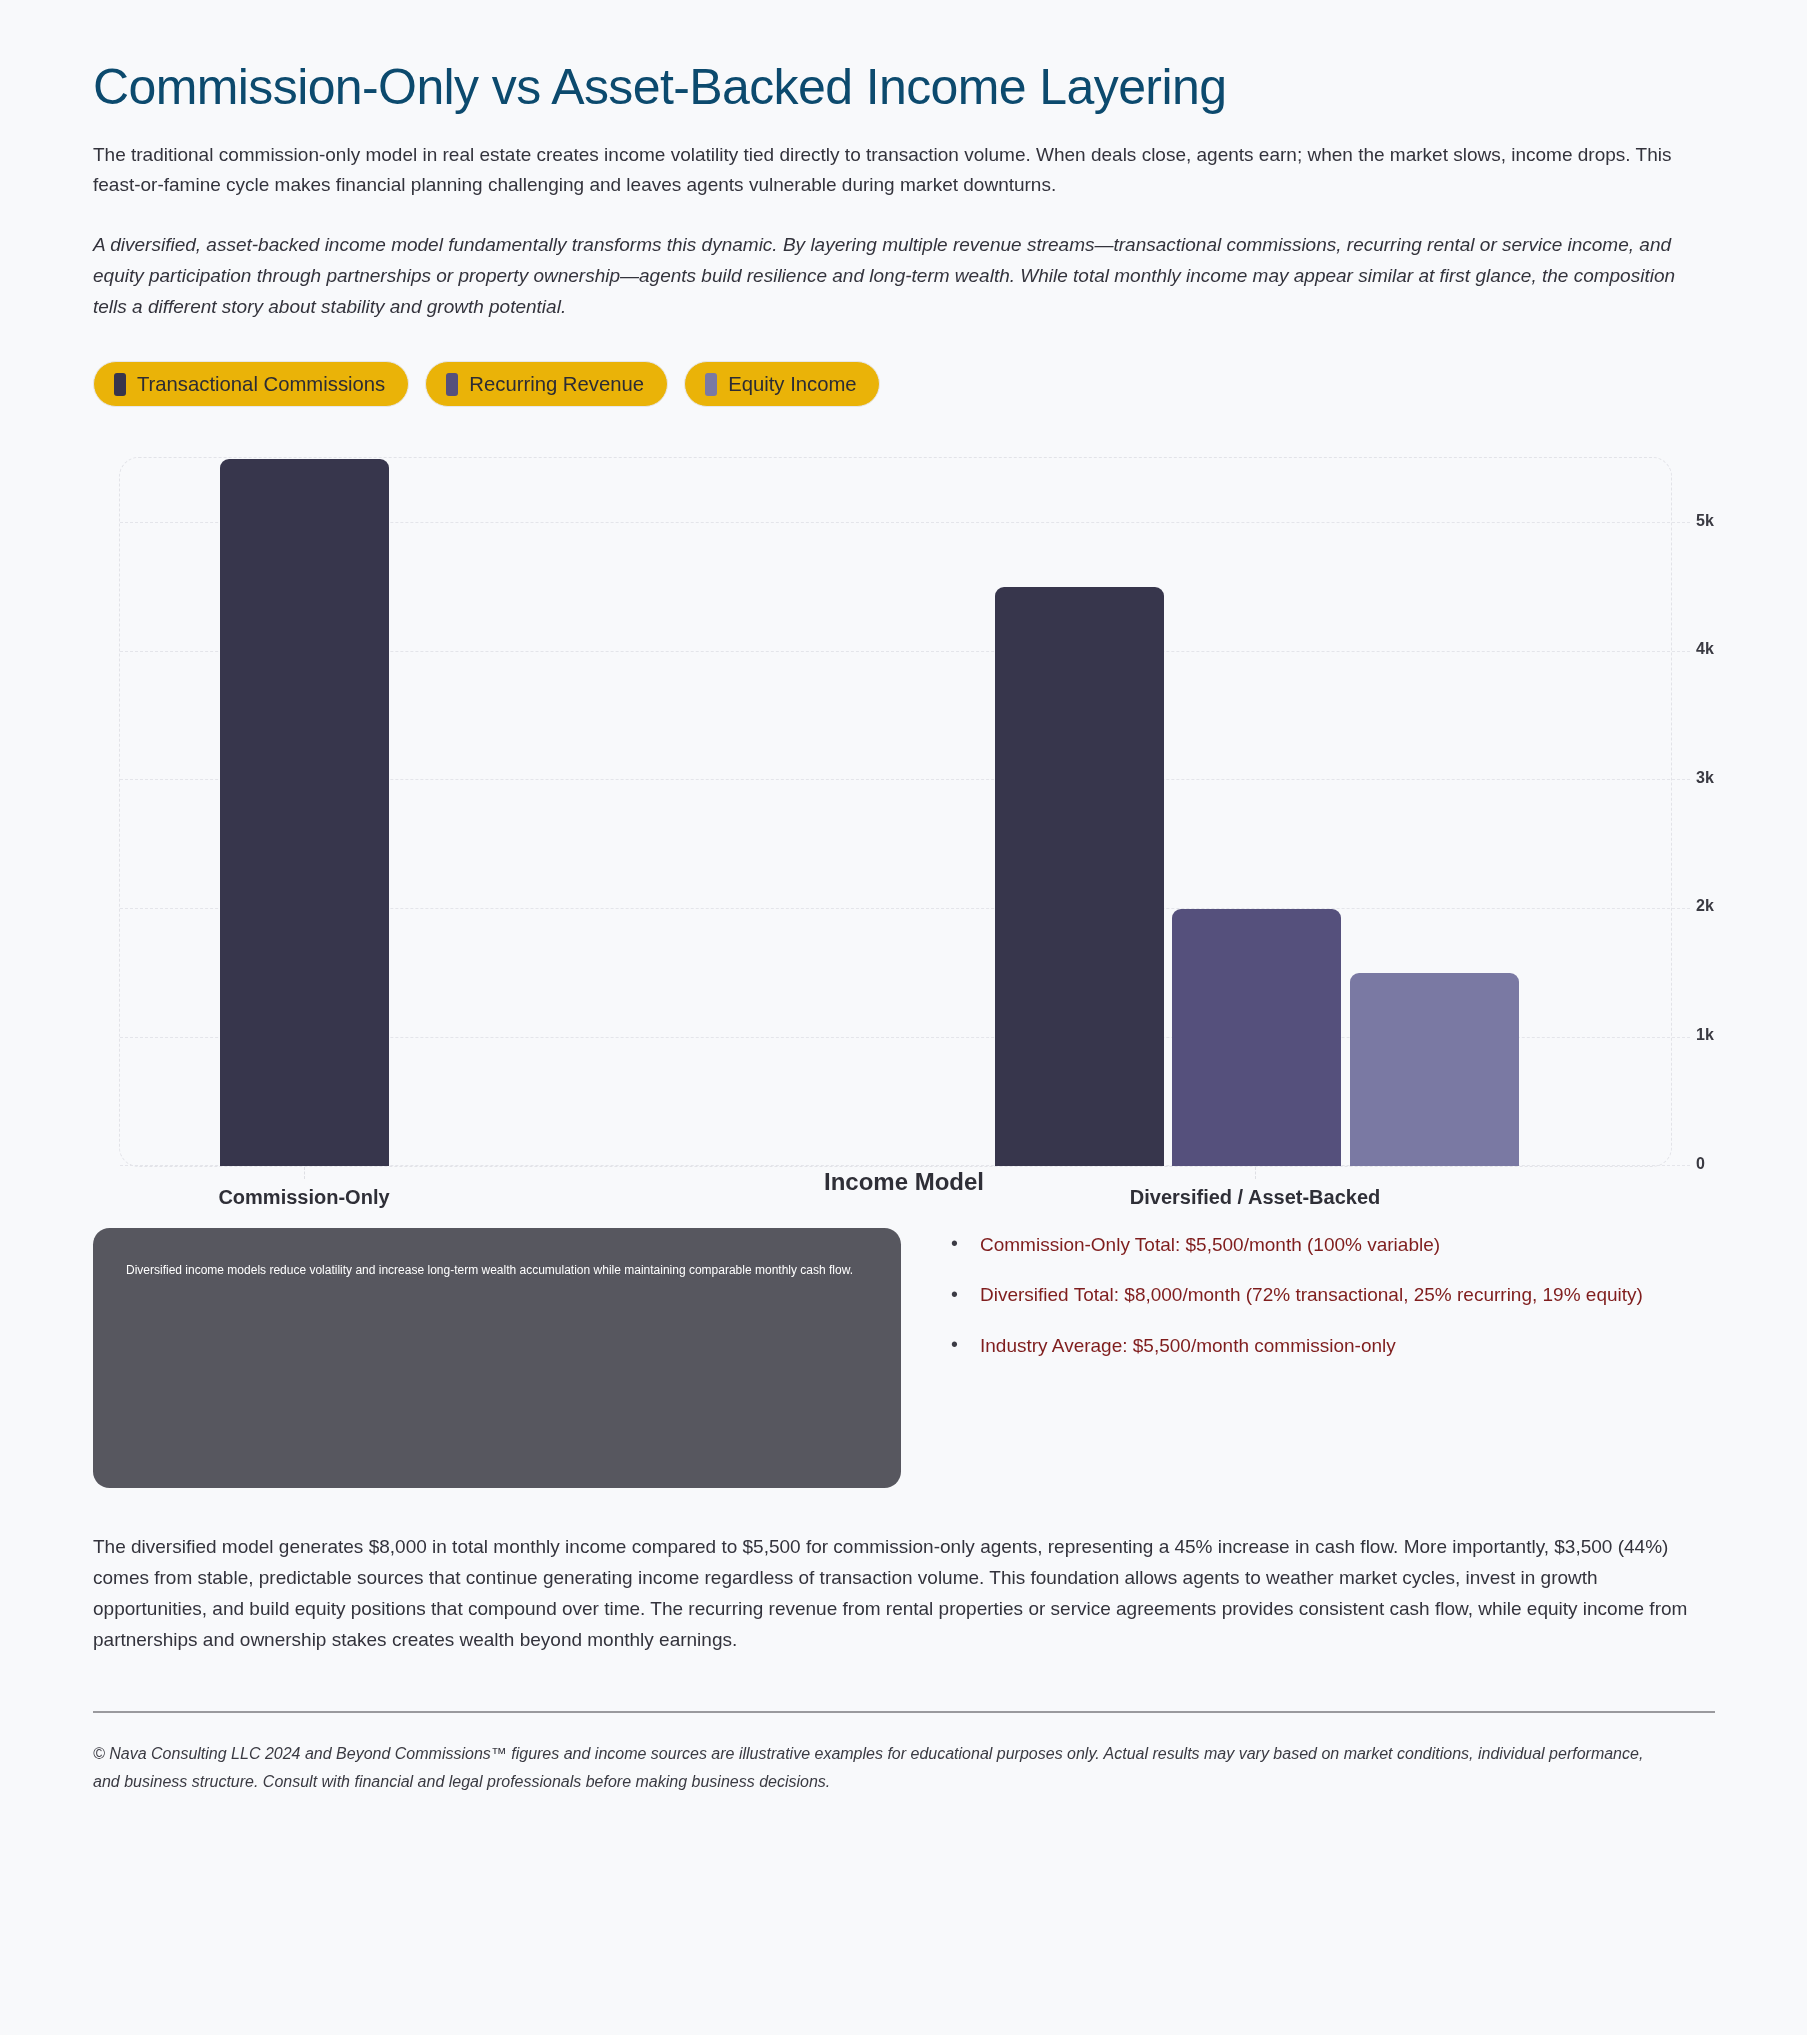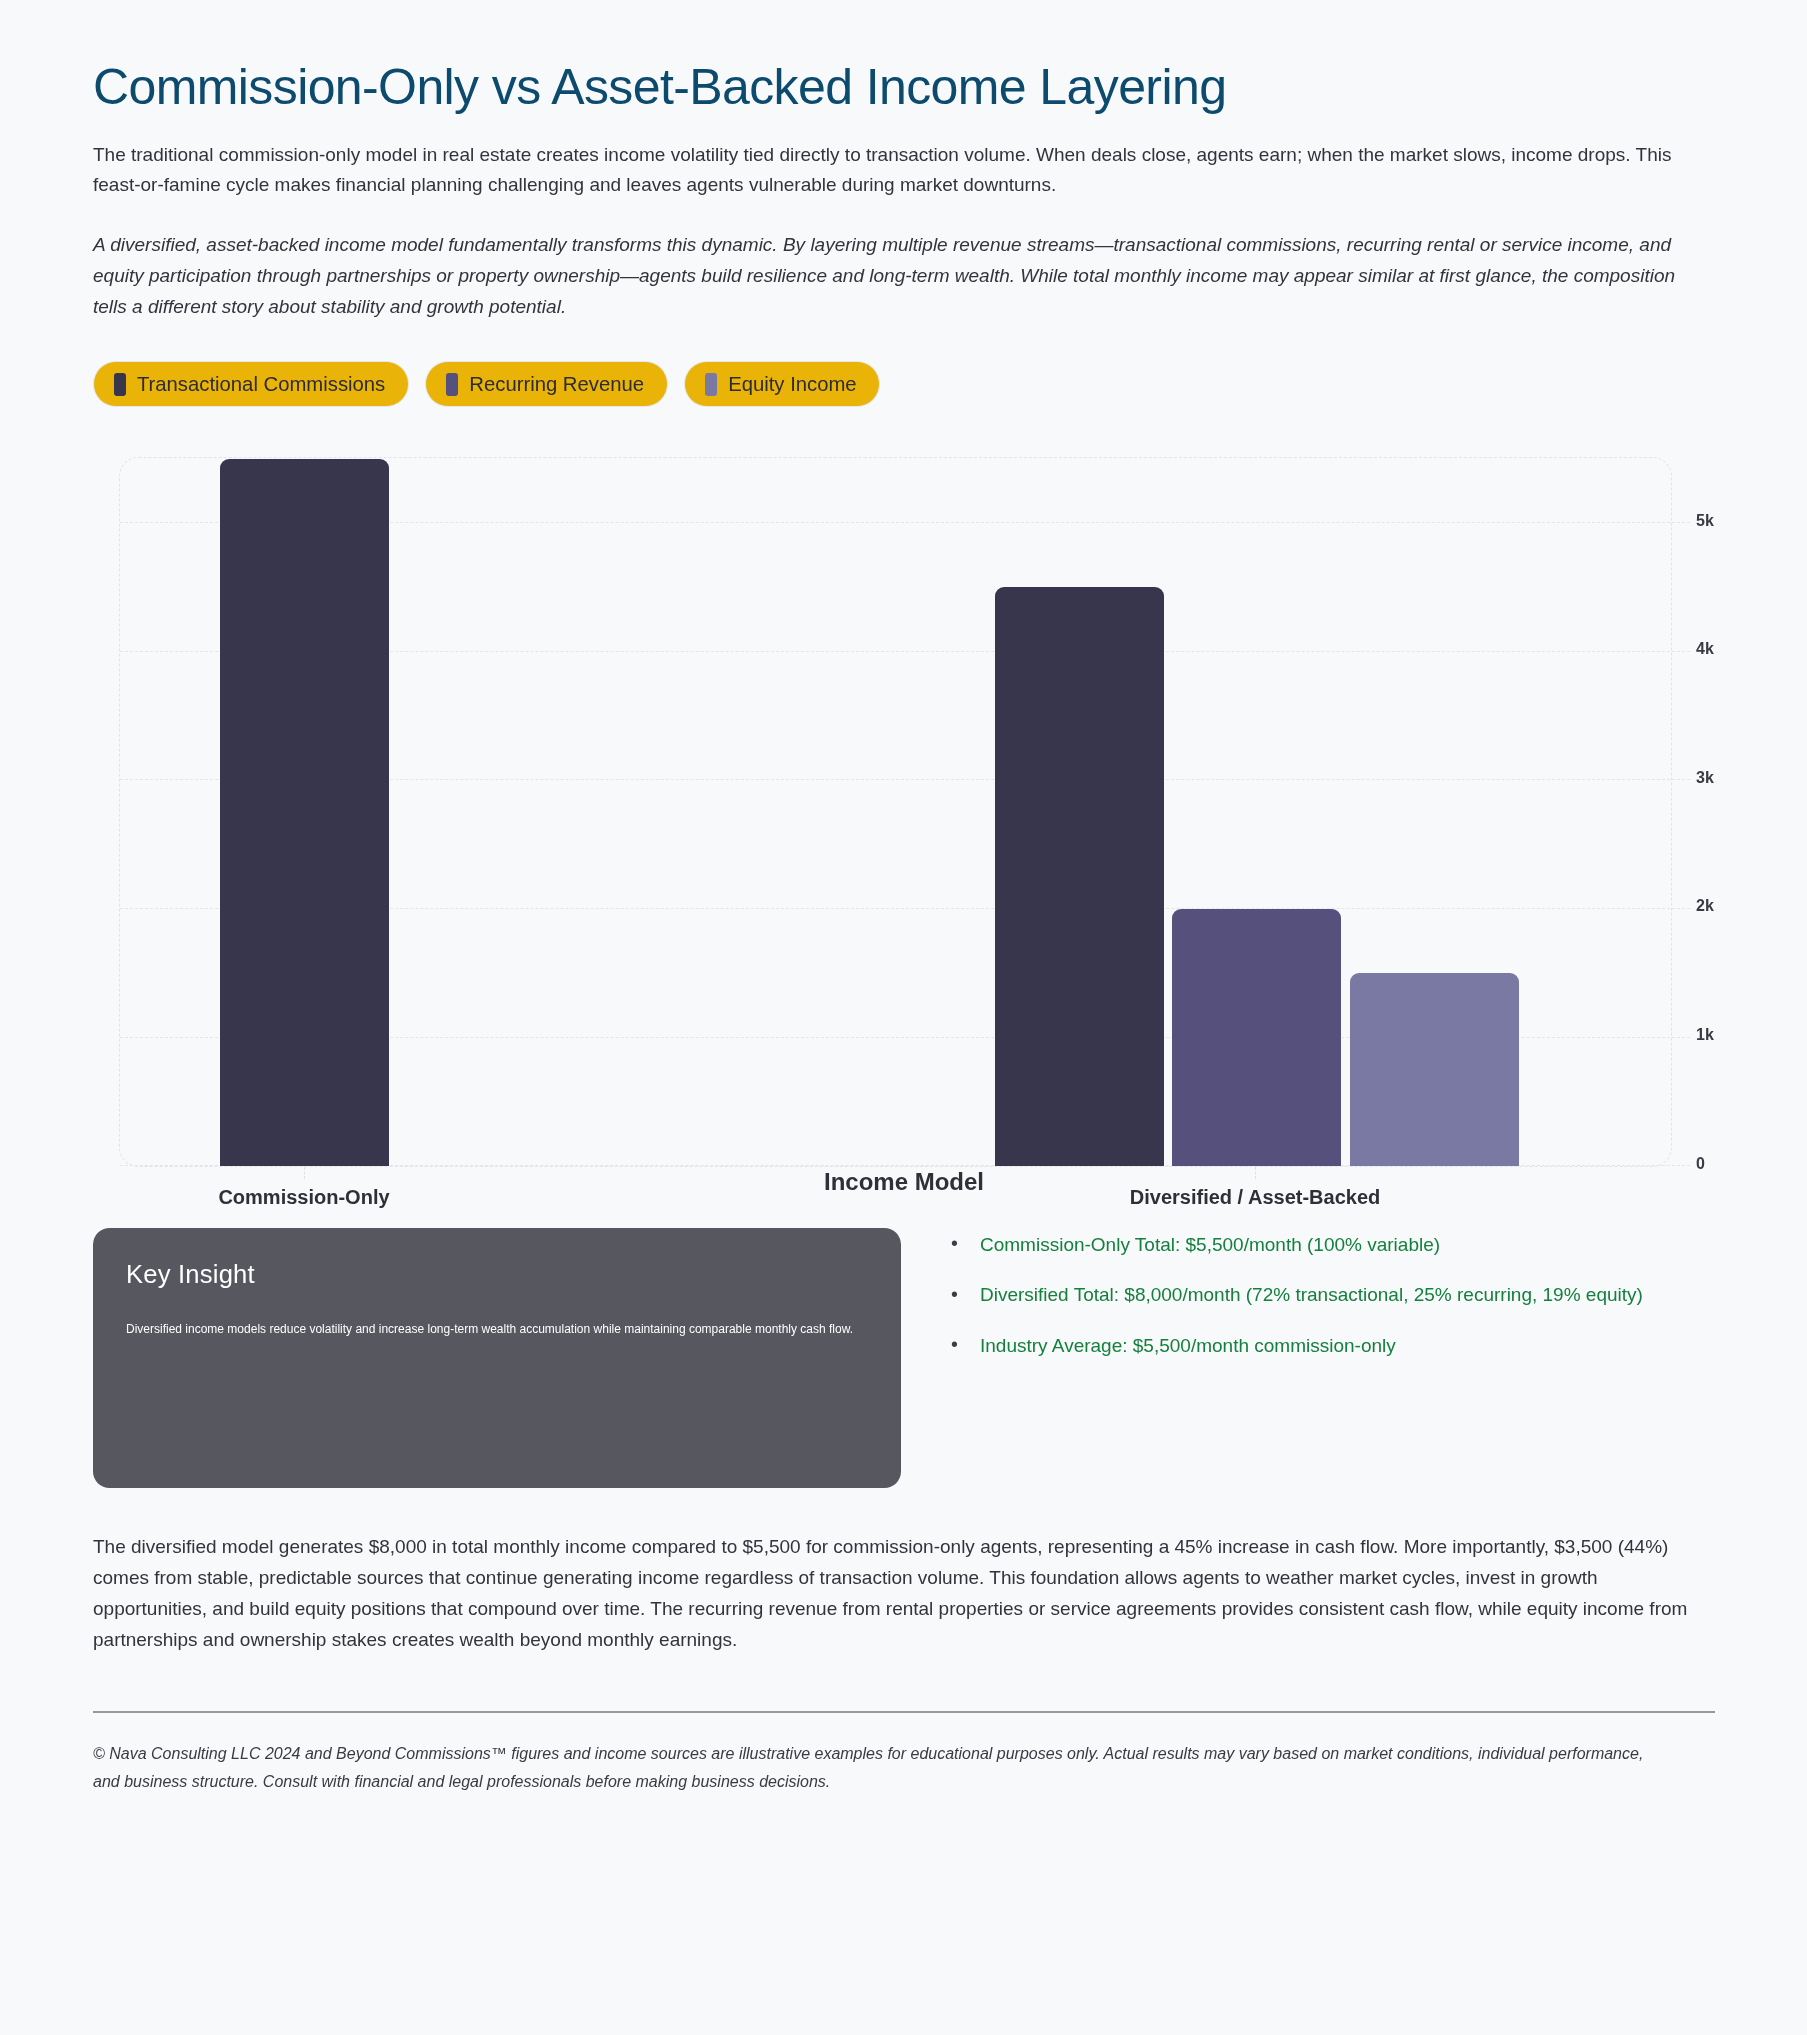--- a/index.html
+++ b/index.html
@@ -170,21 +170,21 @@
     color: #23232b;
     margin-bottom: 32px;
     letter-spacing: 0.2px;
   }
   .breakdown-list { list-style: none; }
   .breakdown-list li {
     position: relative;
     padding-left: 35px;
     font-size: 19px;
     line-height: 1.62;
-    color: #15803d;
+    color: #7f1d1d;
     margin-bottom: 19.6px;
   }
   .breakdown-list li::before {
     content: "•";
     position: absolute;
     left: 6px;
     top: -1.5px;
     font-size: 19.6px;
     color: #3c3c45;
   }
@@ -266,21 +266,20 @@
     <div class="xtick-mark" style="left:1162px"></div>
     <div class="xtick" style="left:211px; top:740px">Commission-Only</div>
     <div class="xtick" style="left:1162px; top:740px">Diversified / Asset-Backed</div>
 
     <div class="xaxis-title">Income Model</div>
   </div>
 
   <div class="mid-row">
 
     <div class="insight-card">
-      <div class="insight-title">Key Insight</div>
       <div class="insight-body">Diversified income models reduce volatility and increase long-term wealth accumulation while maintaining comparable monthly cash flow.</div>
     </div>
 
     <div class="breakdown">
       <ul class="breakdown-list">
         <li>Commission-Only Total: $5,500/month (100% variable)</li>
         <li>Diversified Total: $8,000/month (72% transactional, 25% recurring, 19% equity)</li>
         <li>Industry Average: $5,500/month commission-only</li>
       </ul>
     </div>

